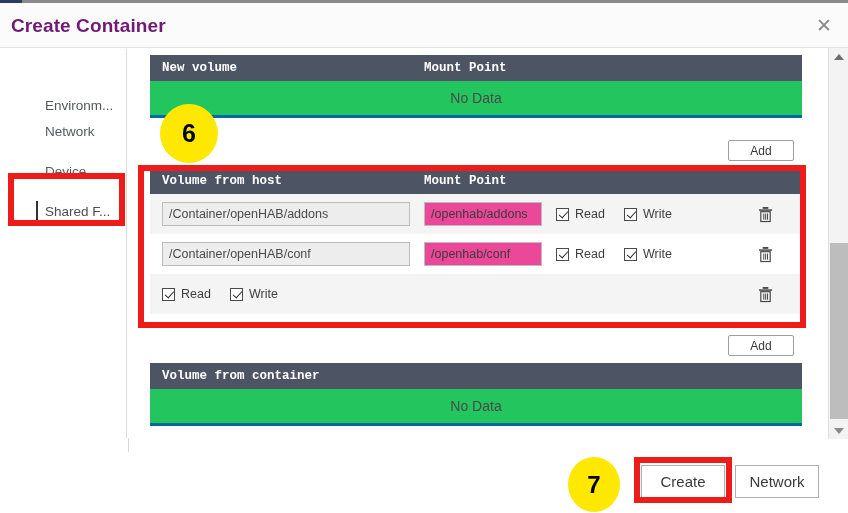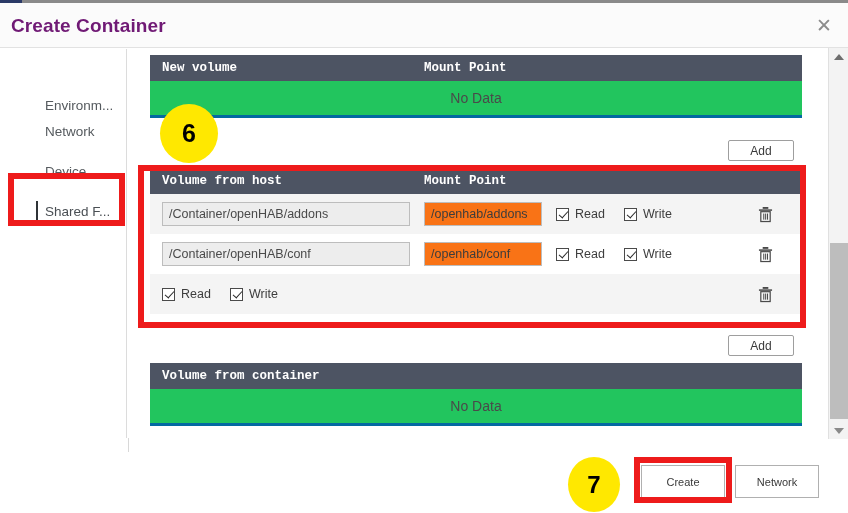--- a/index.html
+++ b/index.html
@@ -157,21 +157,21 @@
   .row.even { background: #ffffff; }
 
   .cell-host  { width: 262px; padding-left: 12px; box-sizing: border-box; }
   .cell-mount { width: 132px; padding-left: 12px; box-sizing: border-box; }
   .cell-perm  { width: 68px; display:flex; align-items:center; gap:6px; padding-left: 12px; box-sizing:border-box;}
   .cell-del   { flex: 1; display: flex; align-items: center; justify-content: flex-end; padding-right: 29px; box-sizing:border-box;}
 
   input.fld {
     height: 24px;
     border: 1px solid #bdbdbd;
-    background: #f97316;
+    background: #ec4899;
     font-family: "Liberation Sans", sans-serif;
     font-size: 12.5px;
     color: #3c3c3c;
     padding: 0 6px;
     box-sizing: border-box;
     outline: none;
   }
   input.fld.readonly { background: #ededed; color: #4a4a4a; }
   .fld-host  { width: 248px; }
   .fld-mount { width: 118px; }
@@ -228,21 +228,21 @@
     left: 0; top: 452px;
     width: 848px; height: 61px;
     background: #ffffff;
   }
   .btn {
     position: absolute;
     height: 33px;
     border: 1px solid #b0b0b0;
     background: #ffffff;
     font-family: "Liberation Sans", sans-serif;
-    font-size: 11px;
+    font-size: 15px;
     color: #3a3a3a;
     cursor: pointer;
     padding: 0;
   }
   #create-button { left: 641px; top: 465px; width: 84px; }
   #cancel-button { left: 735px; top: 465px; width: 84px; }
 
   
   .scrollbar {
     position: absolute;

